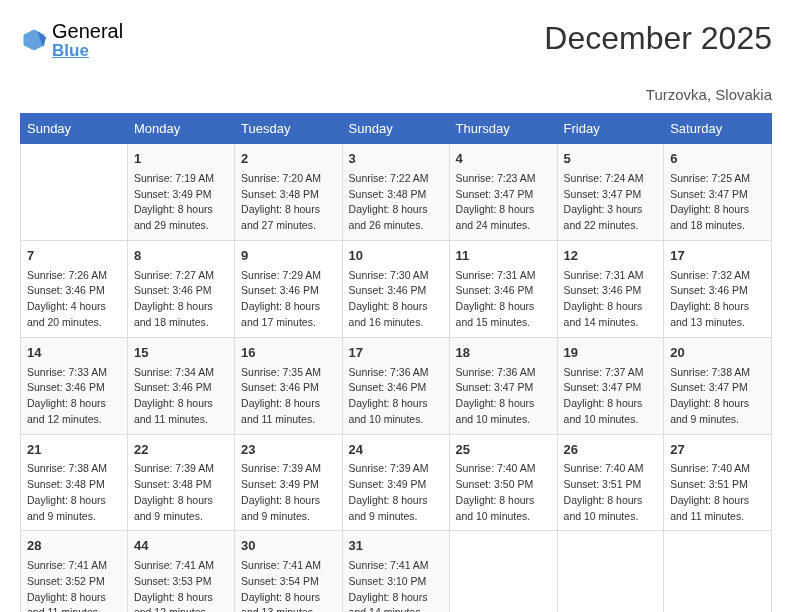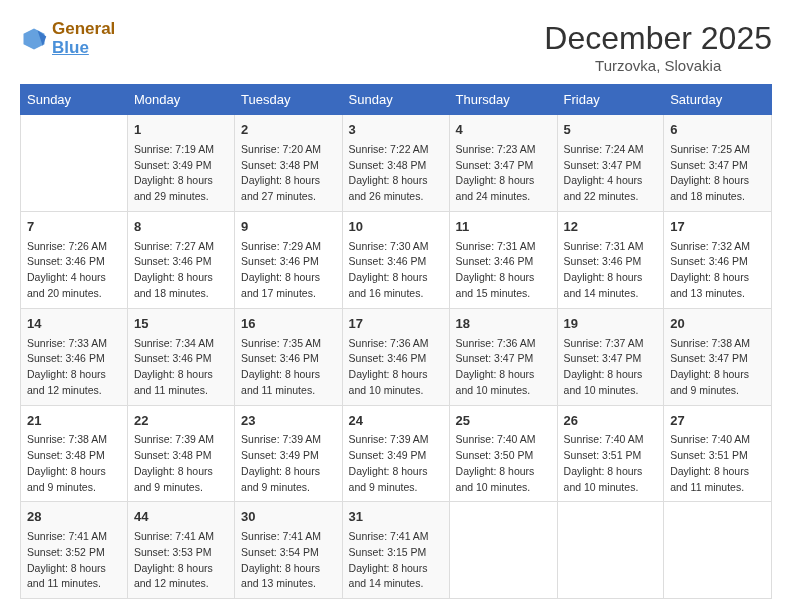--- a/index.html
+++ b/index.html
@@ -19,30 +19,31 @@
     .logo {
       display: flex;
       align-items: center;
       gap: 4px;
     }
     .logo-icon {
       width: 28px;
       height: 28px;
     }
     .title-section {
-      text-align: center;
+      text-align: right;
     }
     .month-title {
       font-size: 32px;
       color: #333;
       font-weight: normal;
     }
     .location-title {
       font-size: 15px;
       color: #555;
+      margin-top: 29px;
     }
     table {
       width: 100%;
       border-collapse: collapse;
       font-size: 11px;
       border-radius: 30px;
     }
     thead tr th {
       background-color: #3a6abf;
       color: #fff;
@@ -90,21 +91,21 @@
 </head>
 <body>
 
 <div class="header">
   <div class="logo">
     <svg class="logo-icon" viewBox="0 0 32 32">
       <polygon points="16,4 28,10 28,22 16,28 4,22 4,10" fill="#4a90d9" opacity="0.85"></polygon>
       <polygon points="20,6 30,13 26,24" fill="#3a78c9"></polygon>
     </svg>
     <div>
-      <div style="font-size:17px;font-weight:bold;color:#a16207;line-height:1.1;">General</div>
+      <div style="font-size:20px;font-weight:normal;color:#000000;line-height:1.1;">General</div>
       <div style="font-size:17px;font-weight:bold;color:#4a90d9;line-height:1.1;text-decoration:underline;">Blue</div>
     </div>
   </div>
   <div class="title-section">
     <div class="month-title">December 2025</div>
     <div class="location-title">Turzovka, Slovakia</div>
   </div>
 </div>
 
 <table>
@@ -161,21 +162,21 @@
               <div>Daylight: 8 hours and 24 minutes.</div>
             </div>
           </div>
         </td>
         <td>
           <div class="cell-content">
             <div class="day-num">5</div>
             <div class="day-info">
               <div>Sunrise: 7:24 AM</div>
               <div>Sunset: 3:47 PM</div>
-              <div>Daylight: 4 hours and 22 minutes.</div>
+              <div>Daylight: 3 hours and 22 minutes.</div>
             </div>
           </div>
         </td>
         <td>
           <div class="cell-content">
             <div class="day-num">6</div>
             <div class="day-info">
               <div>Sunrise: 7:25 AM</div>
               <div>Sunset: 3:47 PM</div>
               <div>Daylight: 8 hours and 18 minutes.</div>
@@ -428,21 +429,21 @@
               <div>Sunset: 3:54 PM</div>
               <div>Daylight: 8 hours and 13 minutes.</div>
             </div>
           </div>
         </td>
         <td>
           <div class="cell-content">
             <div class="day-num">31</div>
             <div class="day-info">
               <div>Sunrise: 7:41 AM</div>
-              <div>Sunset: 3:15 PM</div>
+              <div>Sunset: 3:10 PM</div>
               <div>Daylight: 8 hours and 14 minutes.</div>
             </div>
           </div>
         </td>
         <td class="empty-cell"></td>
         <td class="empty-cell"></td>
         <td class="empty-cell"></td>
       </tr>
     </tbody>
 </table>

